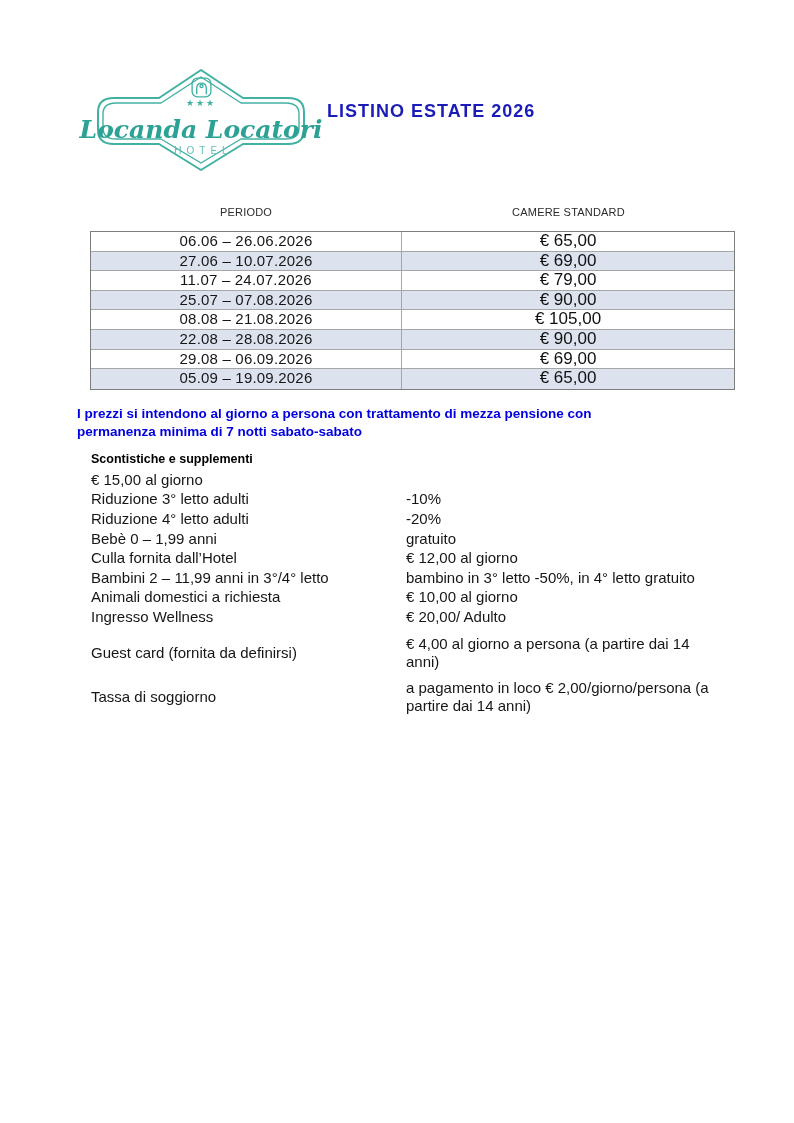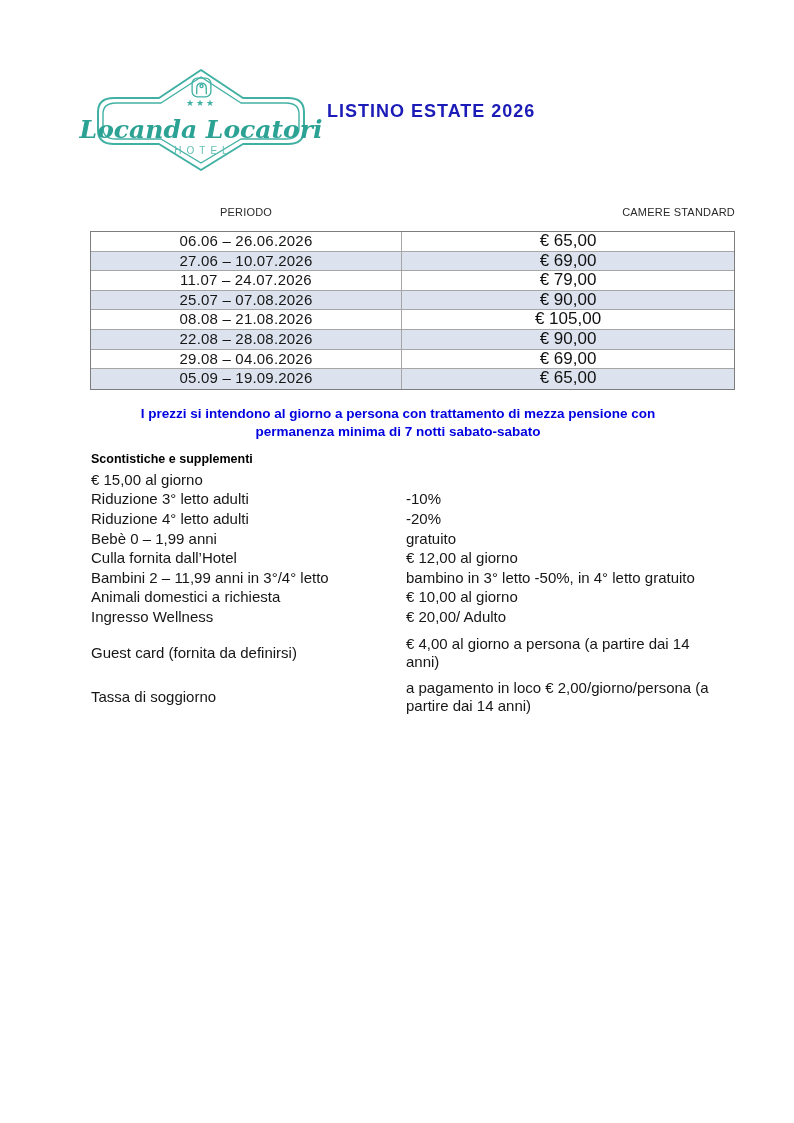--- a/index.html
+++ b/index.html
@@ -35,35 +35,35 @@
   
   .page-title{
     position:absolute;left:327px;top:101px;
     font-size:18px;font-weight:bold;letter-spacing:1px;
     color:var(--title-blue);white-space:nowrap;
   }
 
   
   .col-header{position:absolute;top:206px;font-size:11px;letter-spacing:.2px;color:#2a2a2a;text-align:center;}
   .col-header.period{left:90px;width:312px;}
-  .col-header.room{left:402px;width:333px;text-align:right;}
+  .col-header.room{left:402px;width:333px;}
 
   
   .price-table{position:absolute;left:90px;top:231px;width:645px;border:1px solid var(--grid-outer);background:#404040;}
   .price-row{display:flex;height:19.6px;border-bottom:1px solid var(--grid-line);background:#ffffff;}
   .price-row:last-child{border-bottom:none;}
   .price-row.alt{background:var(--alt-row);}
   .cell-period{width:311px;border-right:1px solid var(--grid-line);text-align:center;
     font-size:15px;line-height:18.6px;color:#161616;letter-spacing:.2px;}
   .cell-price{flex:1;text-align:center;font-size:17px;line-height:18.6px;color:#101010;}
 
   
   .pricing-note{
     position:absolute;left:77px;top:405px;width:642px;
-    text-align:center;font-weight:bold;font-size:13.5px;line-height:18px;
+    text-align:left;font-weight:bold;font-size:13.5px;line-height:18px;
     color:var(--note-blue);white-space:pre-line;
   }
 
   
   .supp-heading{position:absolute;left:91px;top:452px;font-size:12.5px;font-weight:bold;color:#000;}
   .supplements{position:absolute;left:91px;top:470px;width:650px;}
   .supp-row{display:flex;align-items:center;min-height:19.6px;line-height:18px;}
   .supp-row.multi{margin-top:8px;}
   .supp-label{width:315px;flex-shrink:0;font-size:15px;color:#161616;}
   .supp-value{width:322px;font-size:15px;color:#161616;white-space:pre-line;}
@@ -114,21 +114,21 @@
     </div>
       <div class="price-row">
       <div class="cell-period">08.08 – 21.08.2026</div>
       <div class="cell-price">€ 105,00</div>
     </div>
       <div class="price-row alt">
       <div class="cell-period">22.08 – 28.08.2026</div>
       <div class="cell-price">€ 90,00</div>
     </div>
       <div class="price-row">
-      <div class="cell-period">29.08 – 04.06.2026</div>
+      <div class="cell-period">29.08 – 06.09.2026</div>
       <div class="cell-price">€ 69,00</div>
     </div>
       <div class="price-row alt">
       <div class="cell-period">05.09 – 19.09.2026</div>
       <div class="cell-price">€ 65,00</div>
     </div>
     </div>
 
   <div class="pricing-note">I prezzi si intendono al giorno a persona con trattamento di mezza pensione con
 permanenza minima di 7 notti sabato-sabato</div>

